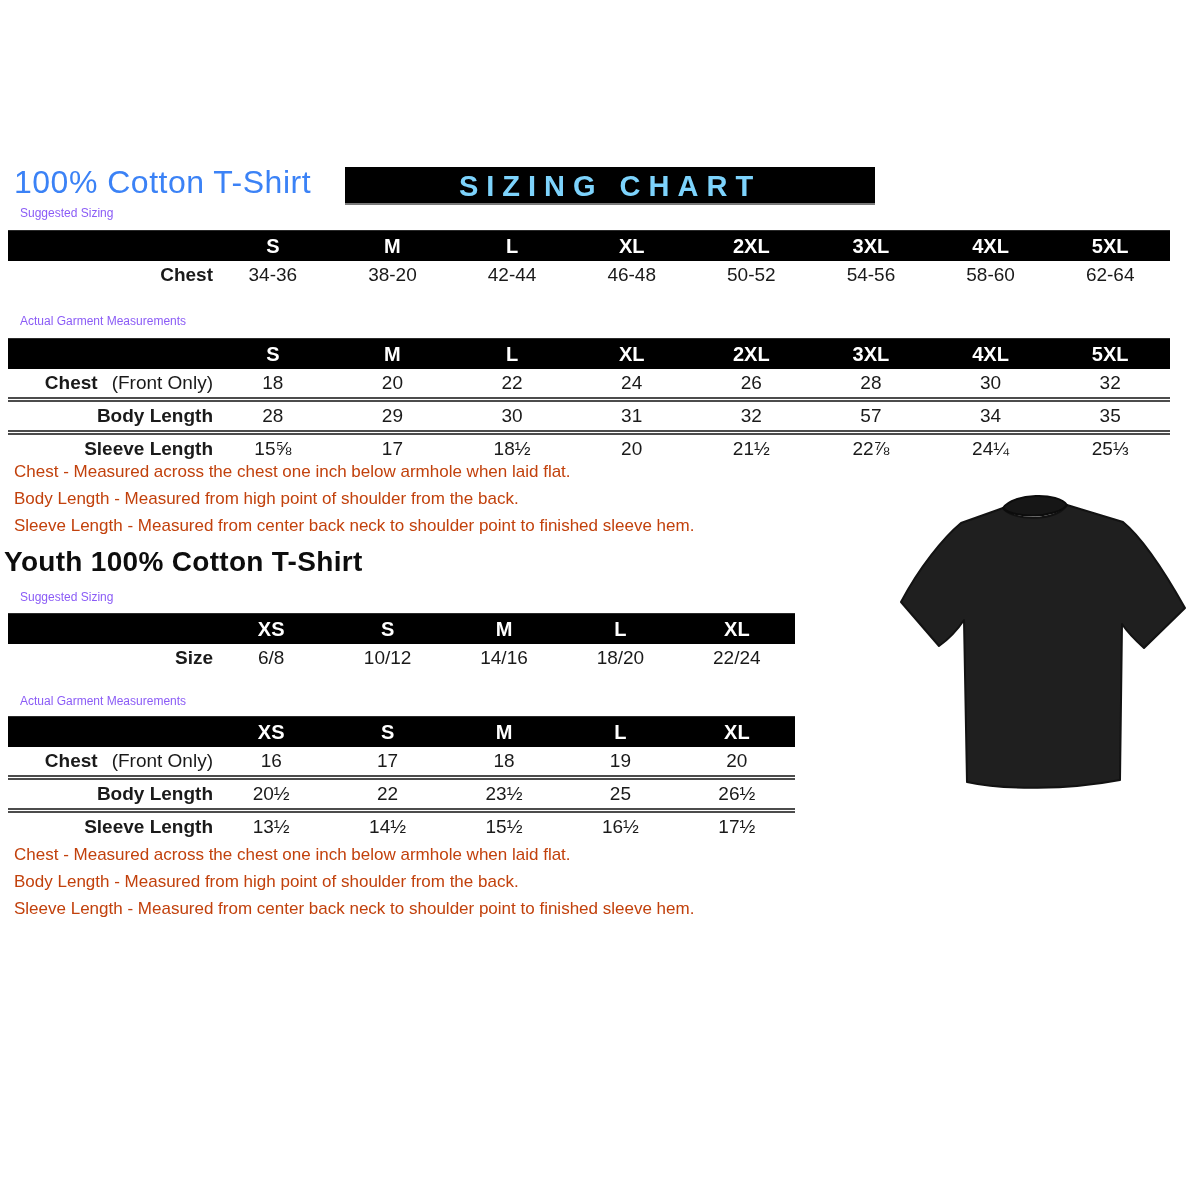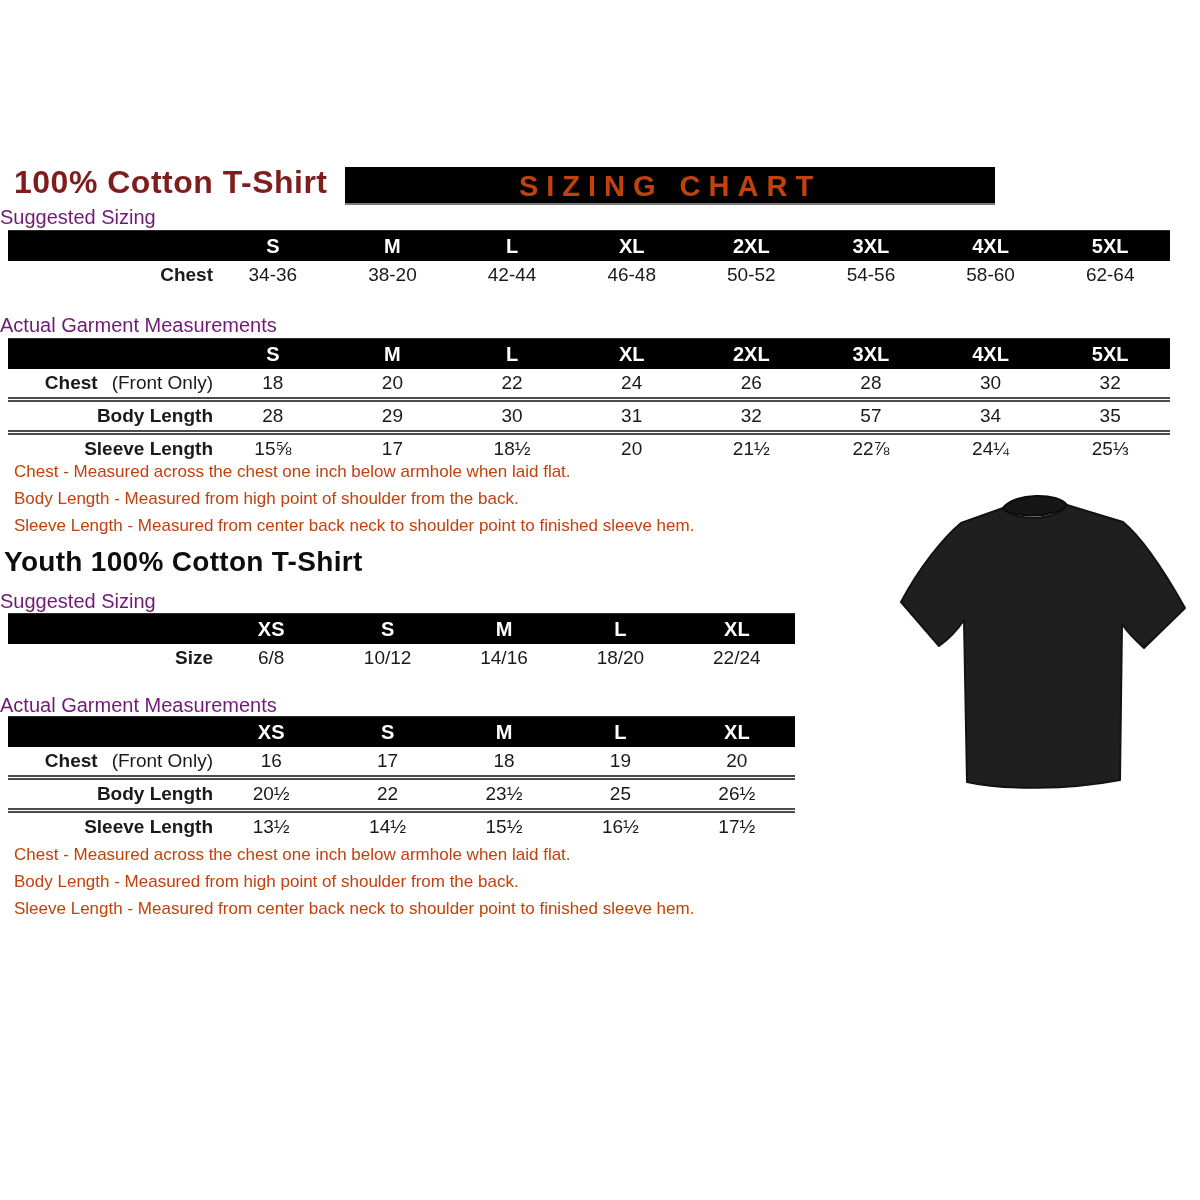--- a/index.html
+++ b/index.html
@@ -2,31 +2,31 @@
 <html><head>
 <meta charset="utf-8">
 <style>
   html,body{margin:0;padding:0;}
   body{
     width:1200px;height:1200px;background:#ffffff;position:relative;
     font-family:"Liberation Sans", sans-serif;color:#1a1a1a;overflow:hidden;
   }
   .page{position:absolute;inset:0;}
   .title{
-    position:absolute;left:14px;top:164px;font-size:32px;font-weight:700;
-    letter-spacing:0.5px;color:#7f1d1d;white-space:nowrap;margin:0;
+    position:absolute;left:14px;top:164px;font-size:32px;font-weight:400;
+    letter-spacing:0.5px;color:#3b82f6;white-space:nowrap;margin:0;
   }
   .banner{
-    position:absolute;left:345px;top:167px;width:650px;height:38px;
-    background:#000;color:#c2410c;font-weight:700;font-size:29px;
+    position:absolute;left:345px;top:167px;width:530px;height:38px;
+    background:#000;color:#7dd3fc;font-weight:700;font-size:29px;
     letter-spacing:8px;text-align:center;line-height:39px;
     border-bottom:2px solid #7a7a7a;box-sizing:border-box;white-space:nowrap;
   }
   .sec-label{
-    position:absolute;left:0;font-size:20px;color:#701a75;white-space:nowrap;
+    position:absolute;left:20px;font-size:12px;color:#8b5cf6;white-space:nowrap;
   }
   .l1{top:206px;}
   .l2{top:314px;}
   .l3{top:590px;}
   .l4{top:694px;}
   .youth-title{
     position:absolute;left:4px;top:546px;font-size:28px;font-weight:700;
     color:#0d0d0d;white-space:nowrap;margin:0;letter-spacing:0.3px;
   }
   .tbl{position:absolute;}

